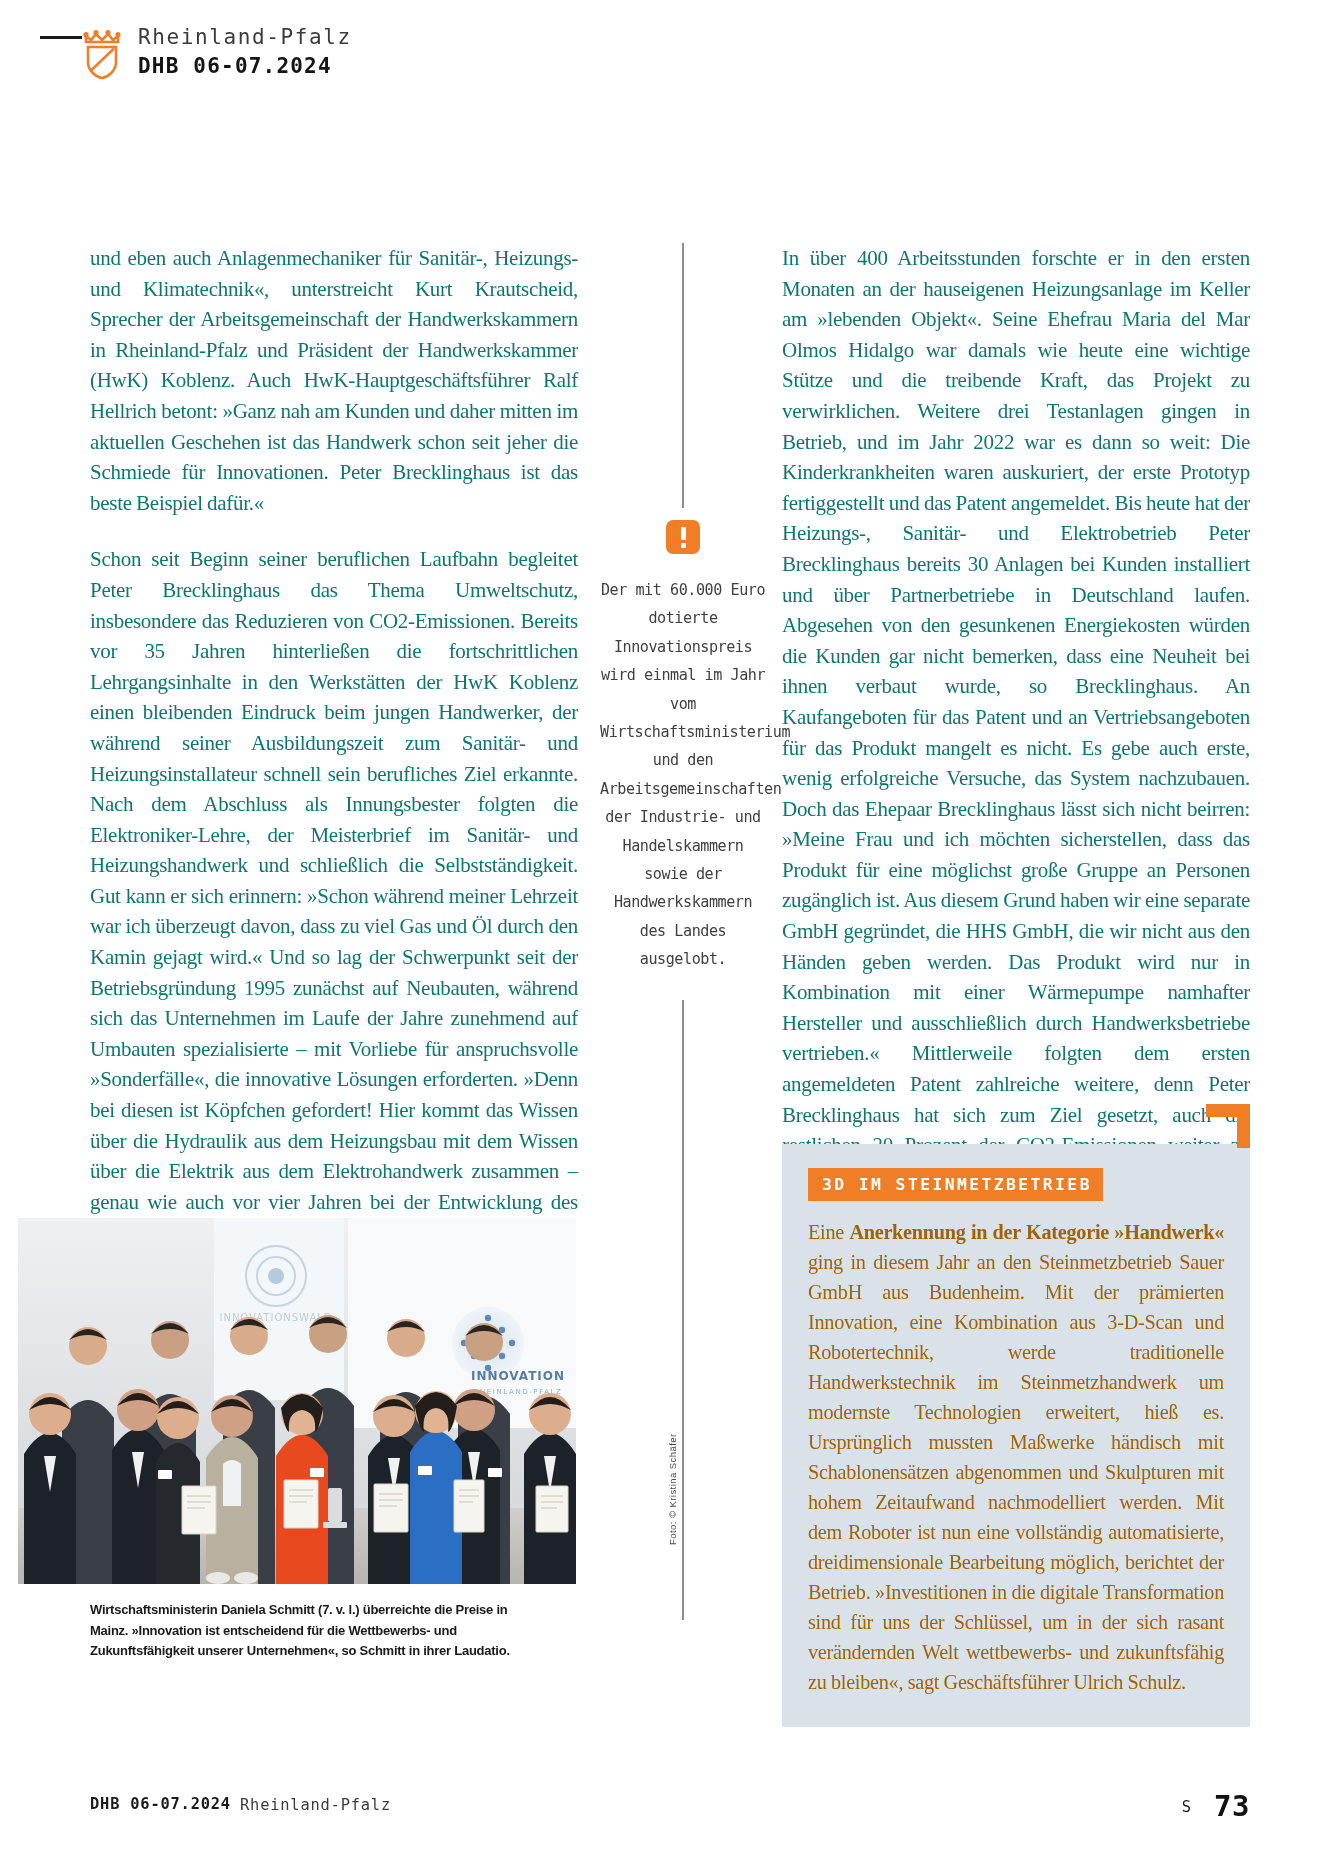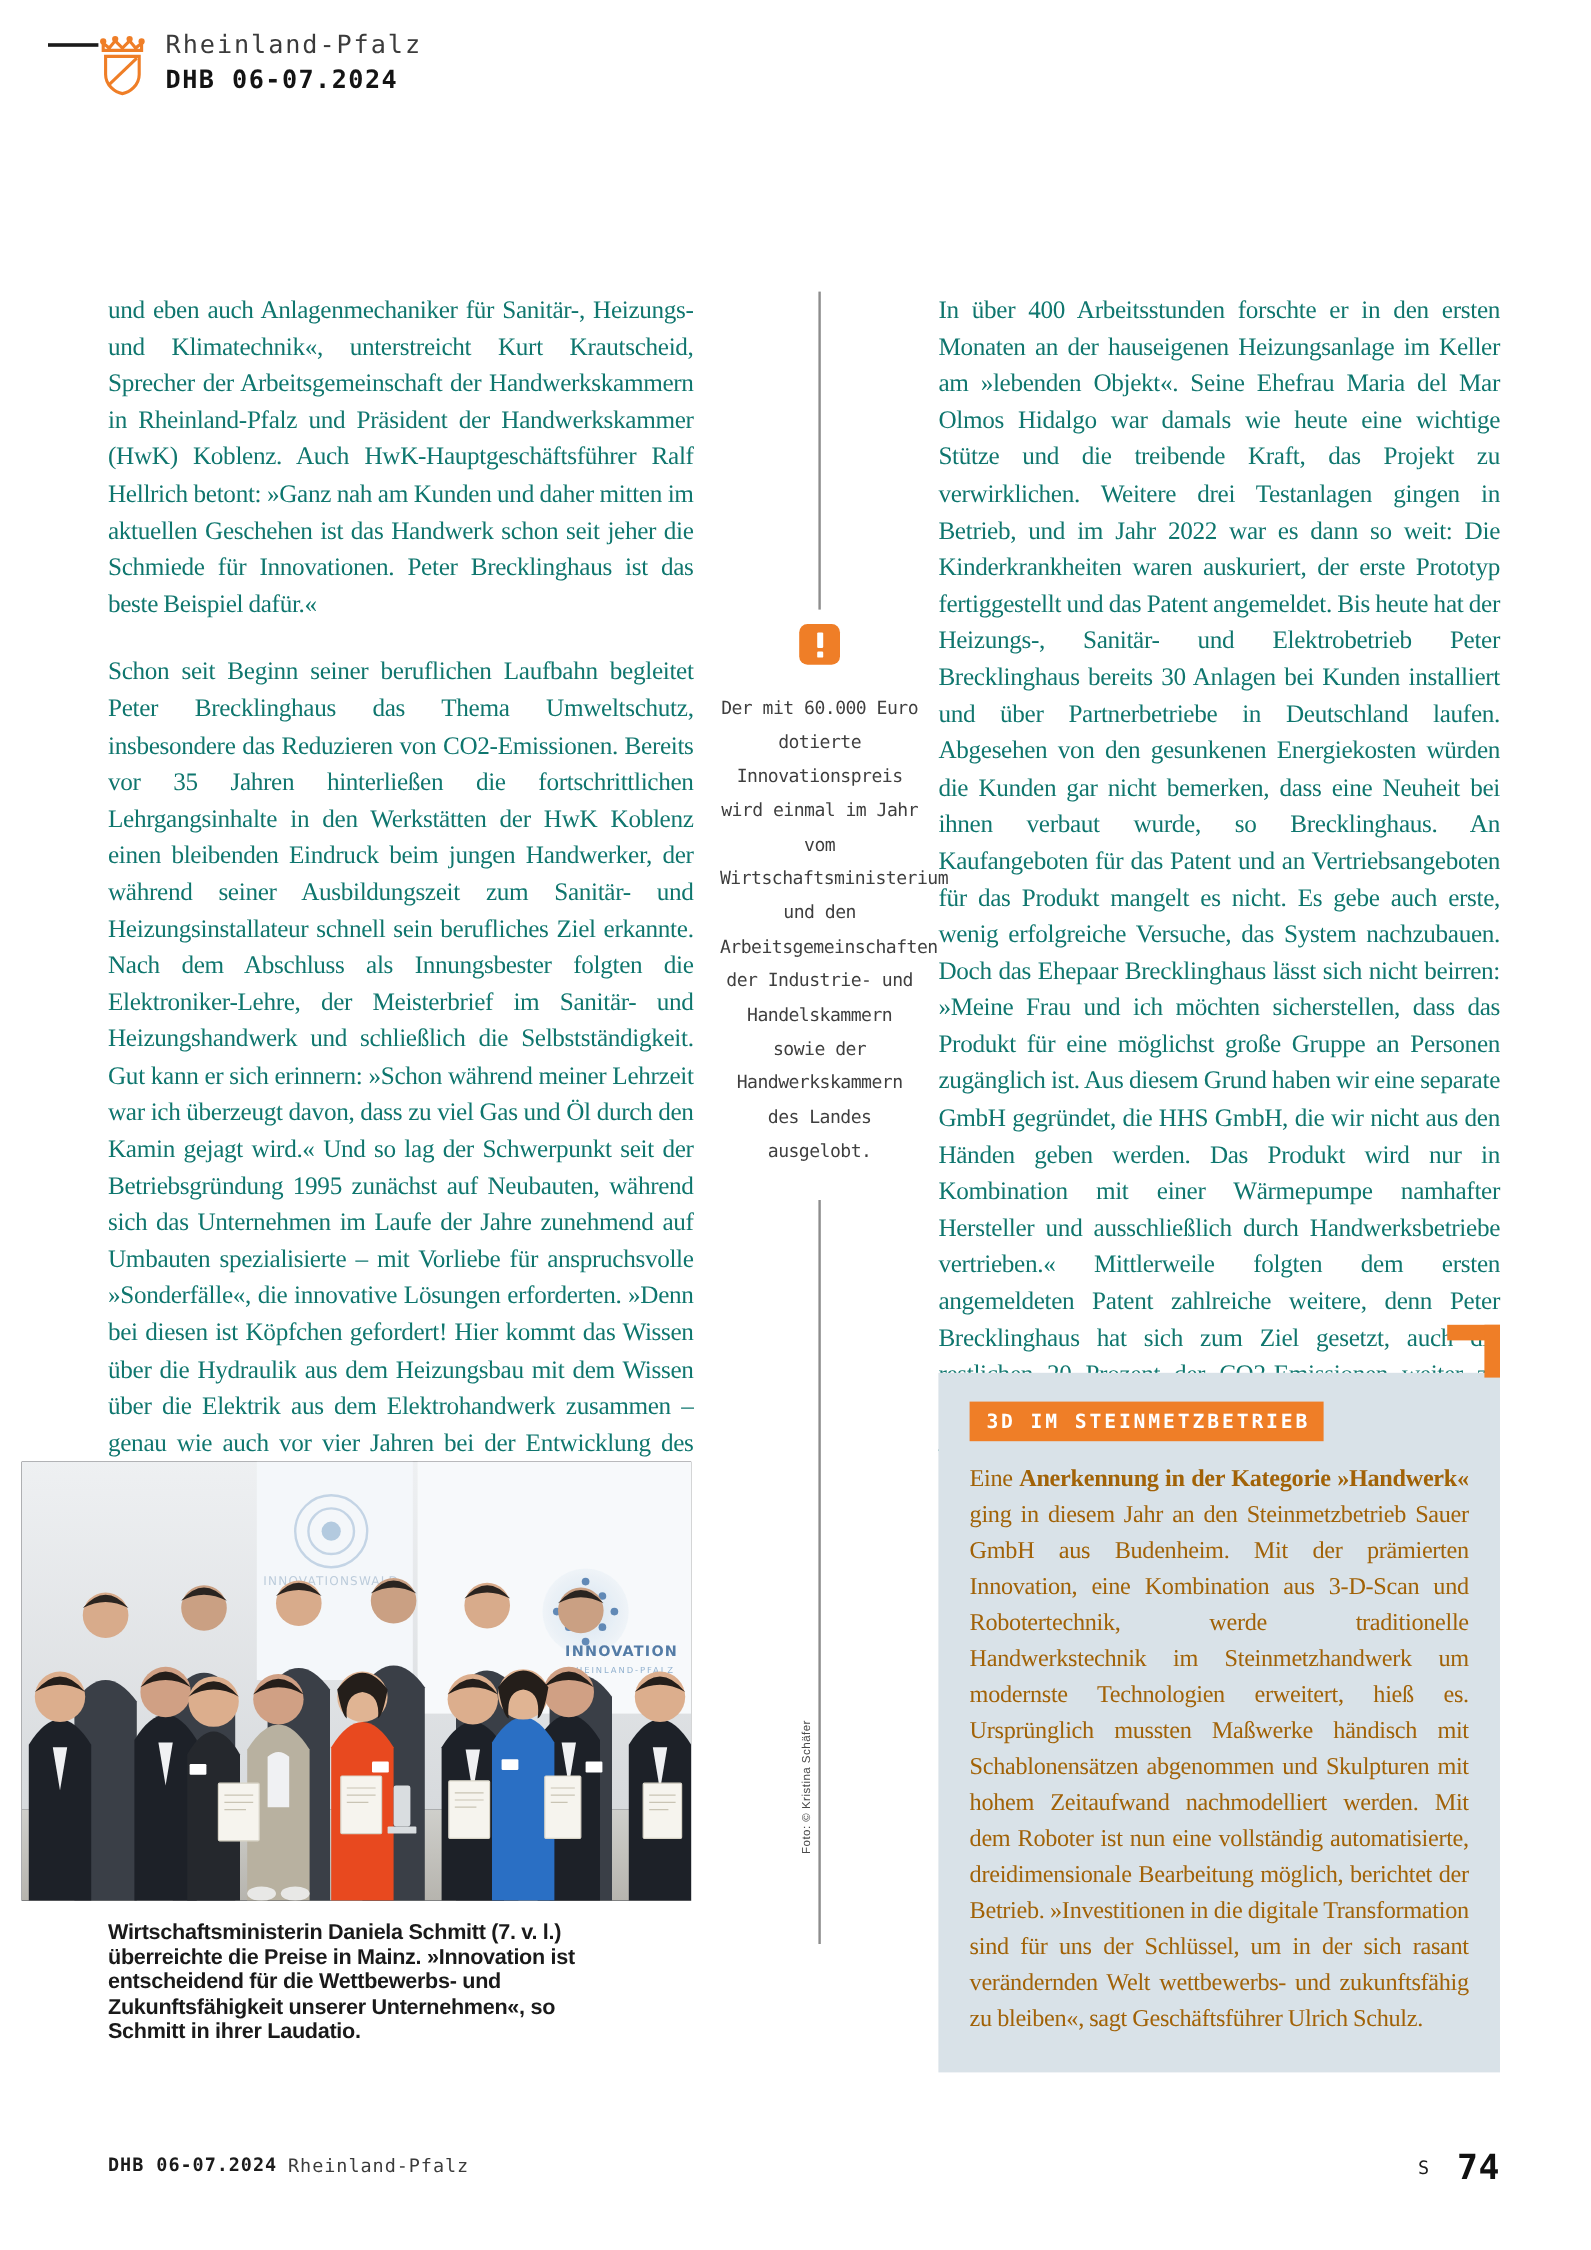--- a/index.html
+++ b/index.html
@@ -169,21 +169,21 @@
     color: #4a4a4a;
     white-space: nowrap;
   }
 
   .caption {
     position: absolute;
     left: 90px;
     top: 1600px;
     width: 420px;
     font-family: "Liberation Sans", "DejaVu Sans", sans-serif;
-    font-size: 18px;
+    font-size: 13px;
     line-height: 20.6px;
     font-weight: bold;
     color: #1a1a1a;
     letter-spacing: -0.25px;
   }
 
   
   .infobox {
     position: absolute;
     left: 782px;
@@ -490,14 +490,14 @@
   <div class="infobox-titlebar">3D IM STEINMETZBETRIEB</div>
   <div class="infobox-body">
     <p><span>Eine </span><b>Anerkennung in der Kategorie »Handwerk«</b><span> ging in diesem Jahr an den Steinmetzbetrieb Sauer GmbH aus Budenheim. Mit der prämierten Innovation, eine Kombination aus 3-D-Scan und Robotertechnik, werde traditionelle Handwerkstechnik im Steinmetzhandwerk um modernste Technologien erweitert, hieß es. Ursprünglich mussten Maßwerke händisch mit Schablonensätzen abgenommen und Skulpturen mit hohem Zeitaufwand nachmodelliert werden. Mit dem Roboter ist nun eine vollständig automatisierte, dreidimensionale Bearbeitung möglich, berichtet der Betrieb. »Investitionen in die digitale Transformation sind für uns der Schlüssel, um in der sich rasant verändernden Welt wettbewerbs- und zukunftsfähig zu bleiben«, sagt Geschäftsführer Ulrich Schulz.</span></p>
   </div>
 </div>
 
 <div class="page-footer">
   <div class="footer-issue">DHB 06-07.2024</div>
   <div class="footer-region">Rheinland-Pfalz</div>
   <div class="footer-pagelabel">S</div>
-  <div class="footer-pagenum">74</div>
+  <div class="footer-pagenum">73</div>
 </div>
 
 </body></html>

